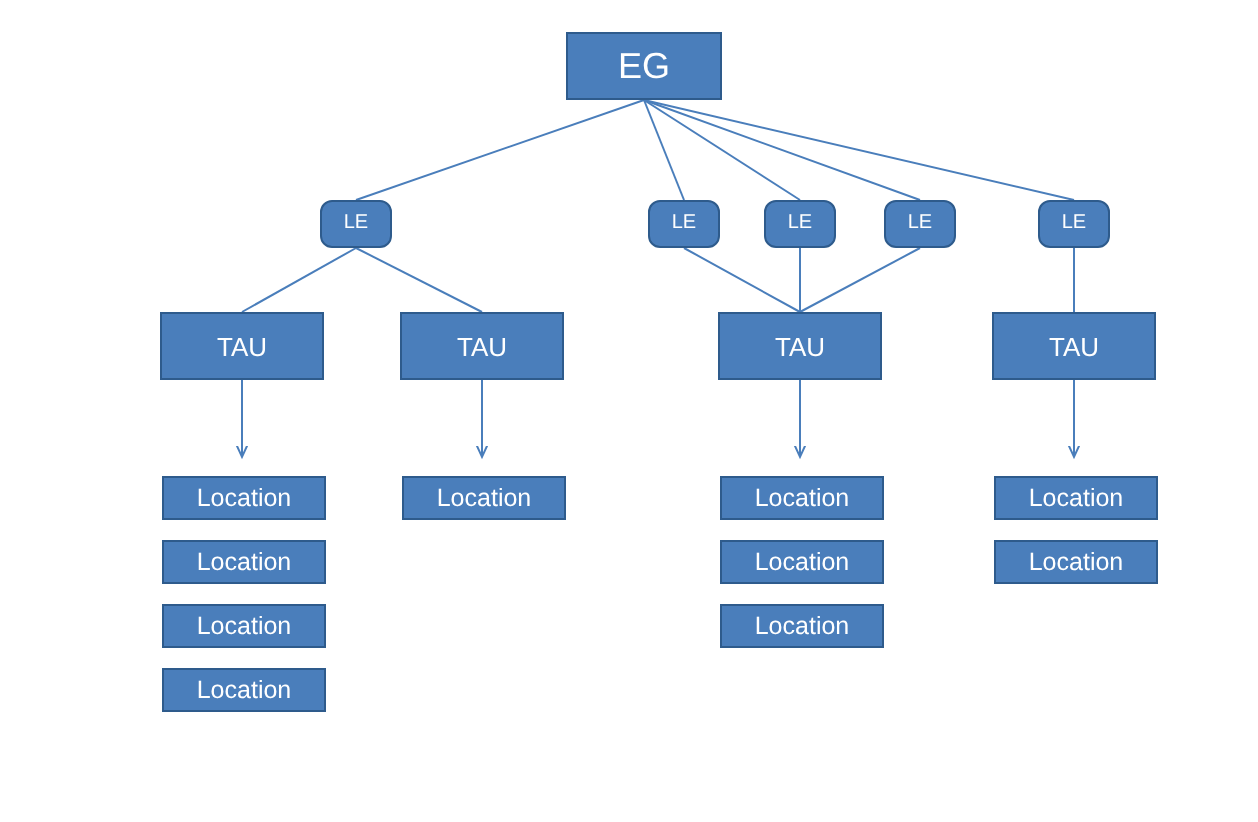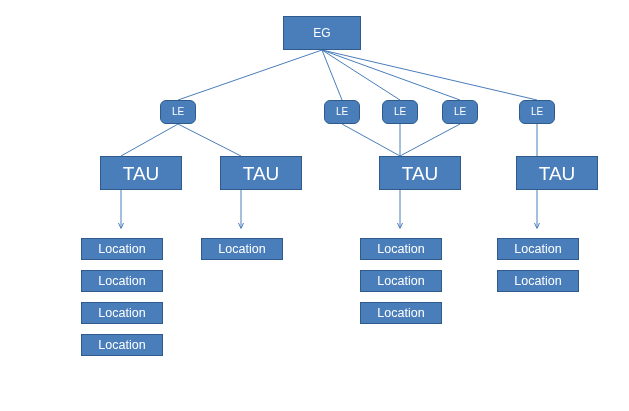--- a/index.html
+++ b/index.html
@@ -33,29 +33,28 @@
     color: #FFFFFF;
     display: flex;
     align-items: center;
     justify-content: center;
     text-align: center;
     line-height: 1;
     white-space: nowrap;
     overflow: hidden;
   }
   .node-eg {
-    font-size: 12px;
+    font-size: 18px;
   }
   .node-le {
     font-size: 10px;
     border-radius: 6px;
   }
   .node-tau {
-    font-size: 19px;
-    margin-left: 20px;
+    font-size: 13px;
   }
   .node-location {
     font-size: 12.5px;
   }
 </style>
 </head>
 <body>
 
 <div id="canvas">
 

